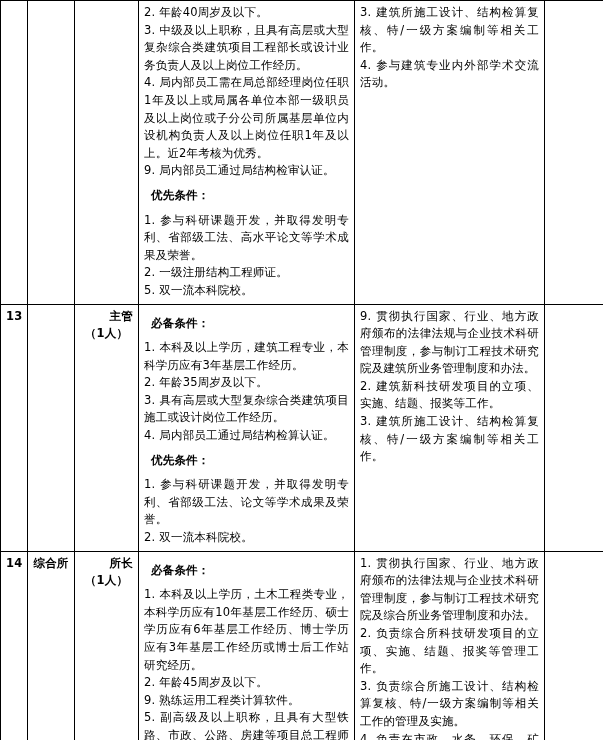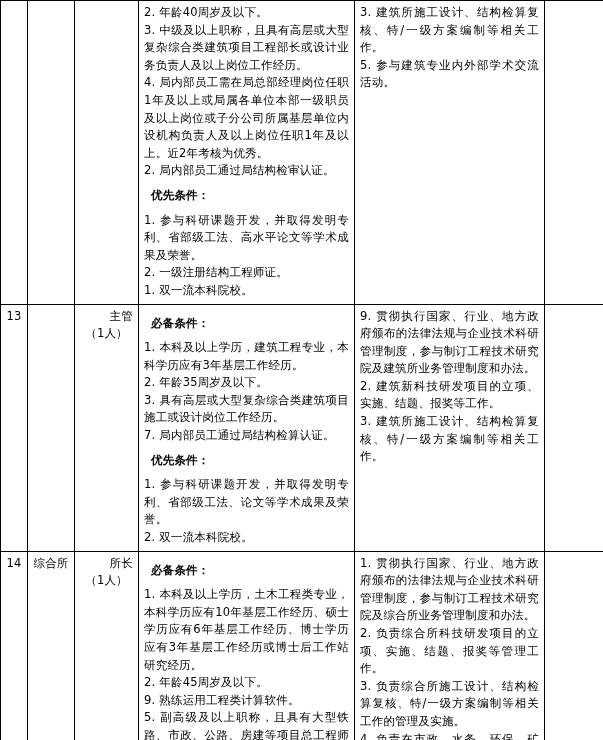--- a/index.html
+++ b/index.html
@@ -37,20 +37,21 @@
   col.c-no    { width: 27px; }
   col.c-dept  { width: 47px; }
   col.c-post  { width: 64px; }
   col.c-req   { width: 216px; }
   col.c-duty  { width: 190px; }
   col.c-note  { width: 59px; }
 
   td.cell-no, td.cell-dept, td.cell-post {
     text-align: center;
     vertical-align: middle;
+    font-weight: bold;
   }
   td.cell-post .post-name { display: block; text-align: right; }
   td.cell-post .post-count { display: block; }
   .bold-head {
     font-weight: bold;
     margin: 7px;
   }
   .line {
     margin: 0;
     text-indent: 0;
@@ -82,46 +83,46 @@
         <td class="cell-no top-clip"></td>
         <td class="cell-dept top-clip"></td>
         <td class="cell-post top-clip">
           <span class="post-name"></span>
           <span class="post-count"></span>
         </td>
         <td class="cell-req top-clip">
           <p class="line">2. 年龄40周岁及以下。</p>
           <p class="line">3. 中级及以上职称，且具有高层或大型复杂综合类建筑项目工程部长或设计业务负责人及以上岗位工作经历。</p>
           <p class="line">4. 局内部员工需在局总部经理岗位任职1年及以上或局属各单位本部一级职员及以上岗位或子分公司所属基层单位内设机构负责人及以上岗位任职1年及以上。近2年考核为优秀。</p>
-          <p class="line">2. 局内部员工通过局结构检审认证。</p>
+          <p class="line">9. 局内部员工通过局结构检审认证。</p>
           <p class="bold-head">优先条件：</p>
           <p class="line">1. 参与科研课题开发，并取得发明专利、省部级工法、高水平论文等学术成果及荣誉。</p>
           <p class="line">2. 一级注册结构工程师证。</p>
-          <p class="line">1. 双一流本科院校。</p>
+          <p class="line">5. 双一流本科院校。</p>
         </td>
         <td class="cell-duty top-clip">
           <p class="line">3. 建筑所施工设计、结构检算复核、特/一级方案编制等相关工作。</p>
-          <p class="line">5. 参与建筑专业内外部学术交流活动。</p>
+          <p class="line">4. 参与建筑专业内外部学术交流活动。</p>
         </td>
         <td class="cell-note top-clip"></td>
       </tr>
 
       <tr>
         <td class="cell-no">13</td>
         <td class="cell-dept"></td>
         <td class="cell-post">
           <span class="post-name">主管</span>
           <span class="post-count">（1人）</span>
         </td>
         <td class="cell-req">
           <p class="bold-head">必备条件：</p>
           <p class="line">1. 本科及以上学历，建筑工程专业，本科学历应有3年基层工作经历。</p>
           <p class="line">2. 年龄35周岁及以下。</p>
           <p class="line">3. 具有高层或大型复杂综合类建筑项目施工或设计岗位工作经历。</p>
-          <p class="line">7. 局内部员工通过局结构检算认证。</p>
+          <p class="line">4. 局内部员工通过局结构检算认证。</p>
           <p class="bold-head">优先条件：</p>
           <p class="line">1. 参与科研课题开发，并取得发明专利、省部级工法、论文等学术成果及荣誉。</p>
           <p class="line">2. 双一流本科院校。</p>
         </td>
         <td class="cell-duty">
           <p class="line">9. 贯彻执行国家、行业、地方政府颁布的法律法规与企业技术科研管理制度，参与制订工程技术研究院及建筑所业务管理制度和办法。</p>
           <p class="line">2. 建筑新科技研发项目的立项、实施、结题、报奖等工作。</p>
           <p class="line">3. 建筑所施工设计、结构检算复核、特/一级方案编制等相关工作。</p>
         </td>
         <td class="cell-note"></td>

